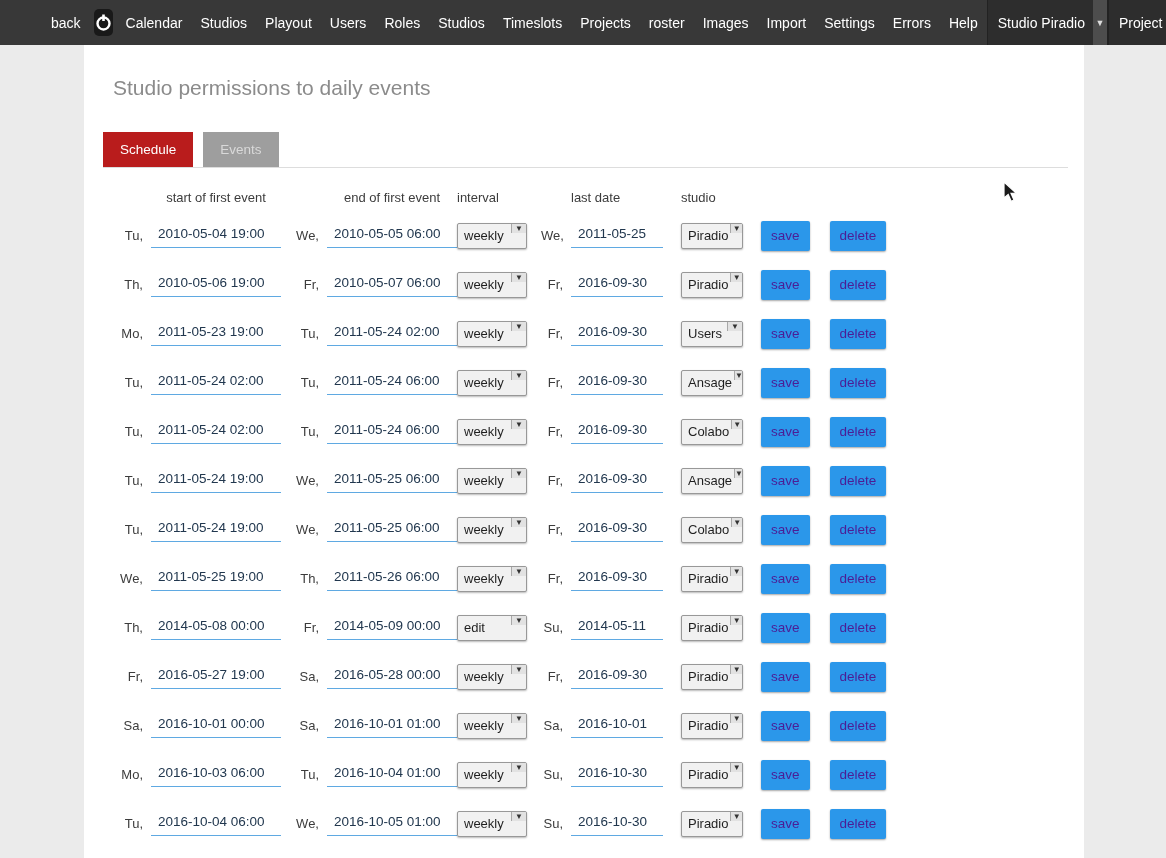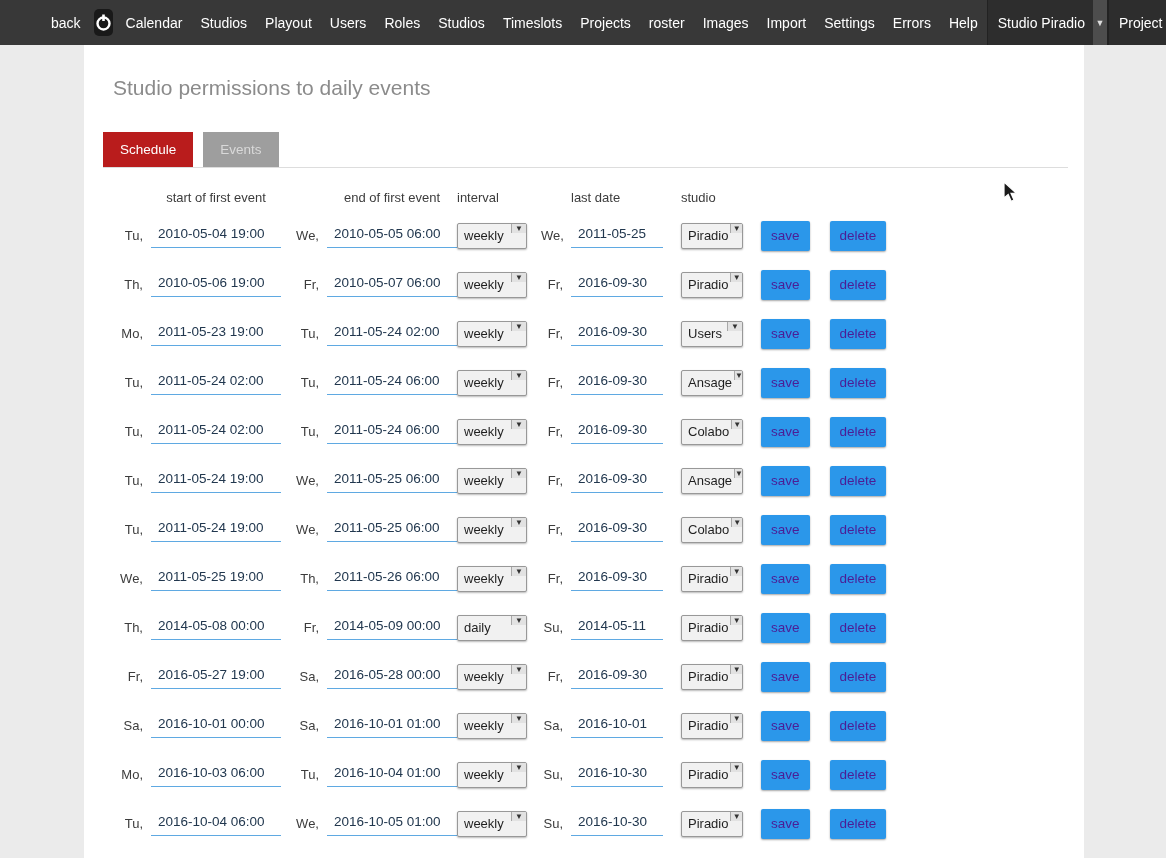--- a/index.html
+++ b/index.html
@@ -502,21 +502,21 @@
     <div class="c-day1">Th,</div>
     <div class="c-in1">
       <input class="mat-input" value="2014-05-08 00:00" style="">
     </div>
     <div class="c-day2">Fr,</div>
     <div class="c-in2">
       <input class="mat-input" value="2014-05-09 00:00" style="">
     </div>
     <div class="c-sel1">
       <span class="fselect">
-        <span class="val">daily</span>
+        <span class="val">edit</span>
         <span class="arr">▼</span>
       </span>
     </div>
     <div class="c-day3">Su,</div>
     <div class="c-in3">
       <input class="mat-input" value="2014-05-11" style="">
     </div>
     <div class="c-sel2">
       <span class="fselect">
         <span class="val">Piradio</span>

